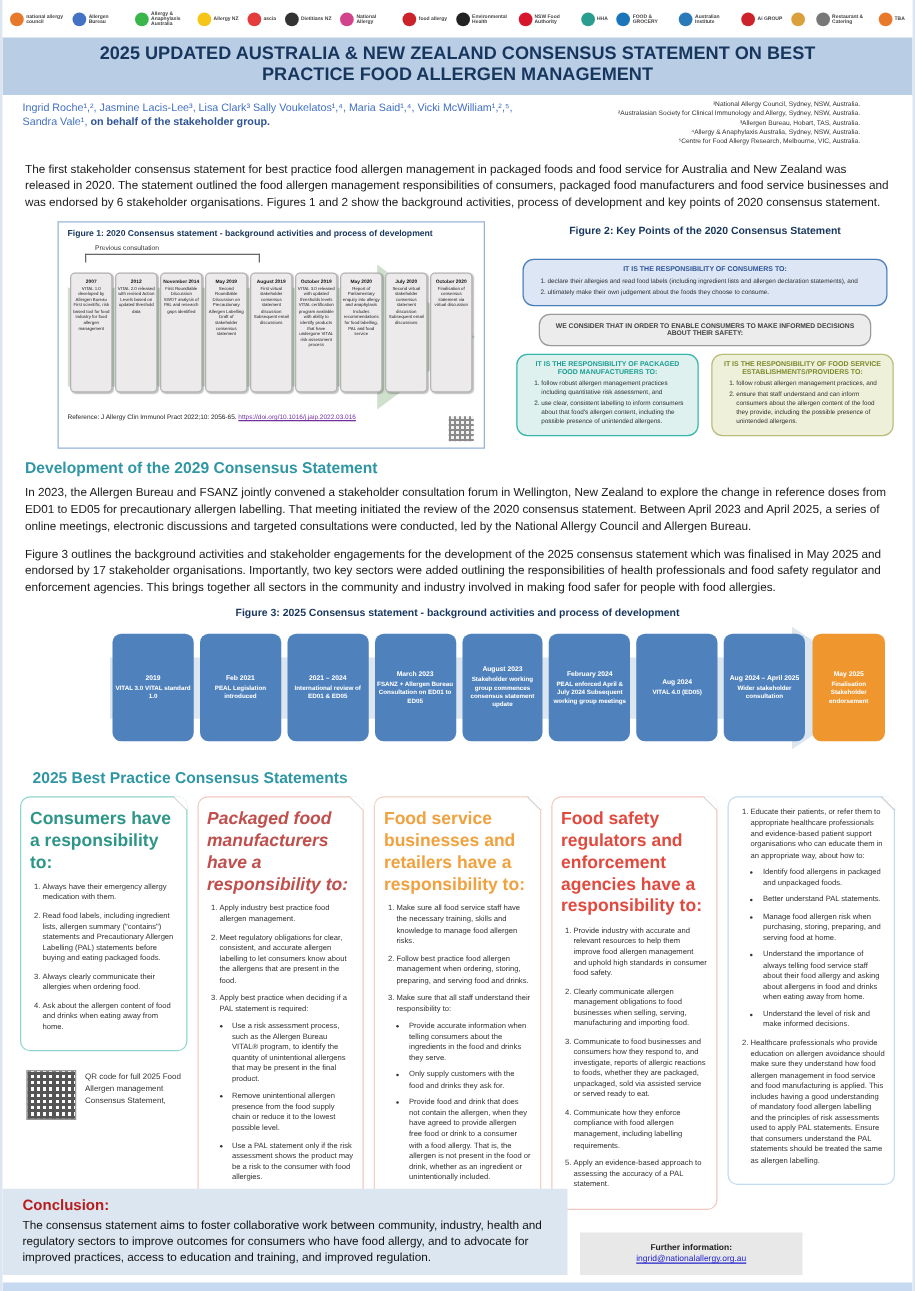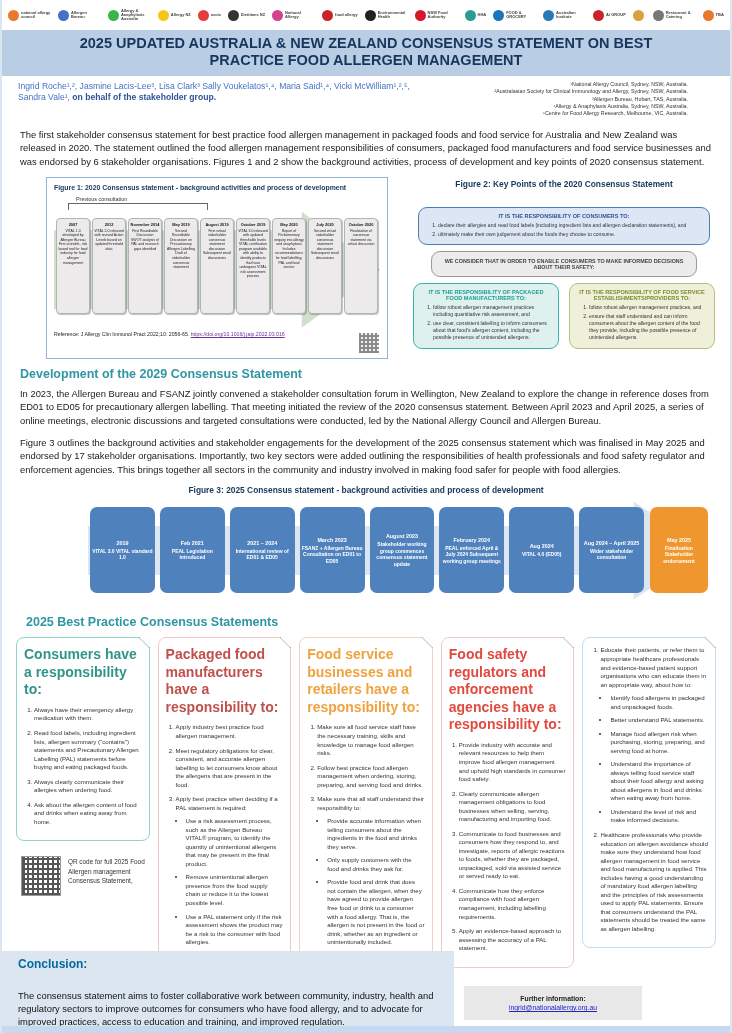--- a/index.html
+++ b/index.html
@@ -94,21 +94,21 @@
   
   .qr-block { display:flex; gap:8px; margin:16px 0 0 6px; align-items:flex-start; }
   .qr-big { width:38px; height:38px; flex:0 0 auto;
             background: repeating-linear-gradient(0deg,#555 0 2.5px,transparent 2.5px 5px),
                         repeating-linear-gradient(90deg,#555 0 2.5px,#fff 2.5px 5px);
             outline:1px solid #999; }
   .qr-note { font-size:6.4px; line-height:1.45; color:#333; width:80px; }
 
   
   .conclusion { position:absolute; left:0; top:951px; width:452px; background:#dce6f1; padding:6px 16px 8px; }
-  .conclusion h2 { font-size:12px; font-weight:bold; color:#0369a1; margin-bottom:18px; }
+  .conclusion h2 { font-size:12px; font-weight:bold; color:#b91c1c; margin-bottom:2px; }
   .conclusion p { font-size:9.4px; line-height:1.4; color:#111; }
   .further { position:absolute; left:462px; top:986px; width:178px; background:#e8e8e8; padding:9px 8px; text-align:center; }
   .further .flabel { font-size:6.8px; font-weight:bold; color:#222; }
   .further a { display:block; font-size:6.8px; color:#2222cc; text-decoration:underline; margin-top:2px; }
   .bottom-bar { position:absolute; left:0; right:0; bottom:0; height:7px; background:#c6d9f1; }
 </style>
 </head>
 <body>
 
 <div id="poster">
@@ -354,21 +354,21 @@
             <li class="item">Ask about the allergen content of food and drinks when eating away from home.</li>
           </ol>
         </div>
         <div class="qr-block">
           <div class="qr-big"></div>
           <div class="qr-note">QR code for full 2025 Food Allergen management Consensus Statement,</div>
         </div>
       </div>
       <div class="colwrap">
         <div class="scol" style="border-color: rgb(240, 201, 196);">
-          <div class="scol-head" style="color: rgb(192, 80, 77);">Packaged food manufacturers have a responsibility to:</div>
+          <div class="scol-head" style="color: rgb(192, 80, 77); font-style: italic;">Packaged food manufacturers have a responsibility to:</div>
           <ol class="scol-list">
             <li class="item">Apply industry best practice food allergen management.</li>
             <li class="item">Meet regulatory obligations for clear, consistent, and accurate allergen labelling to let consumers know about the allergens that are present in the food.</li>
             <li class="item">Apply best practice when deciding if a PAL statement is required:<ul class="scol-subs">
                 <li class="sub">Use a risk assessment process, such as the Allergen Bureau VITAL® program, to identify the quantity of unintentional allergens that may be present in the final product.</li>
                 <li class="sub">Remove unintentional allergen presence from the food supply chain or reduce it to the lowest possible level.</li>
                 <li class="sub">Use a PAL statement only if the risk assessment shows the product may be a risk to the consumer with food allergies.</li>
               </ul></li>
           </ol>
         </div>

